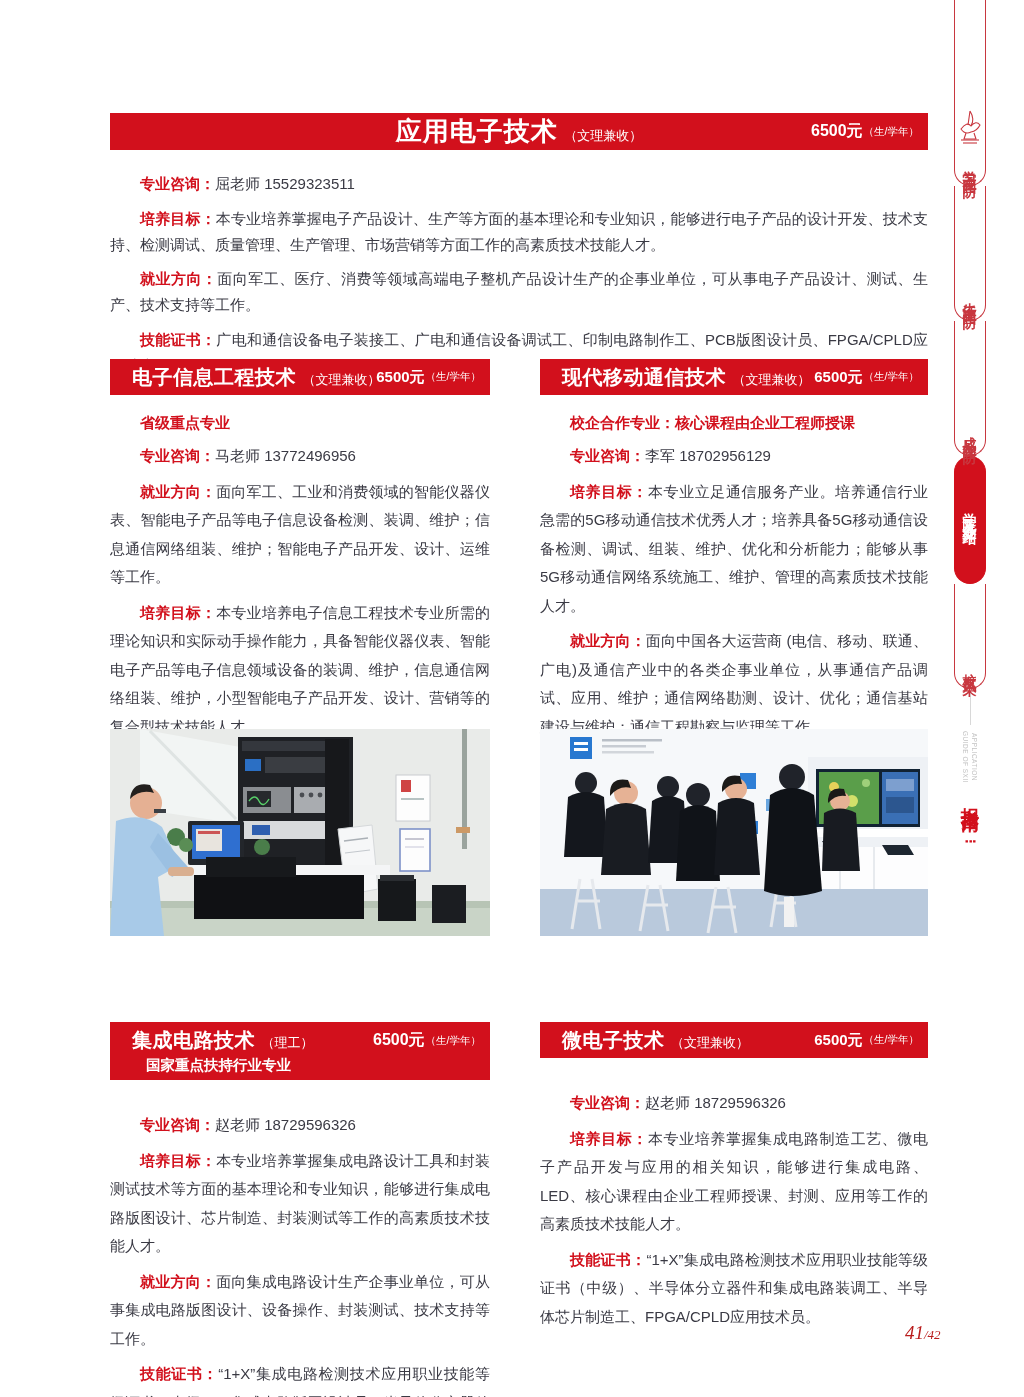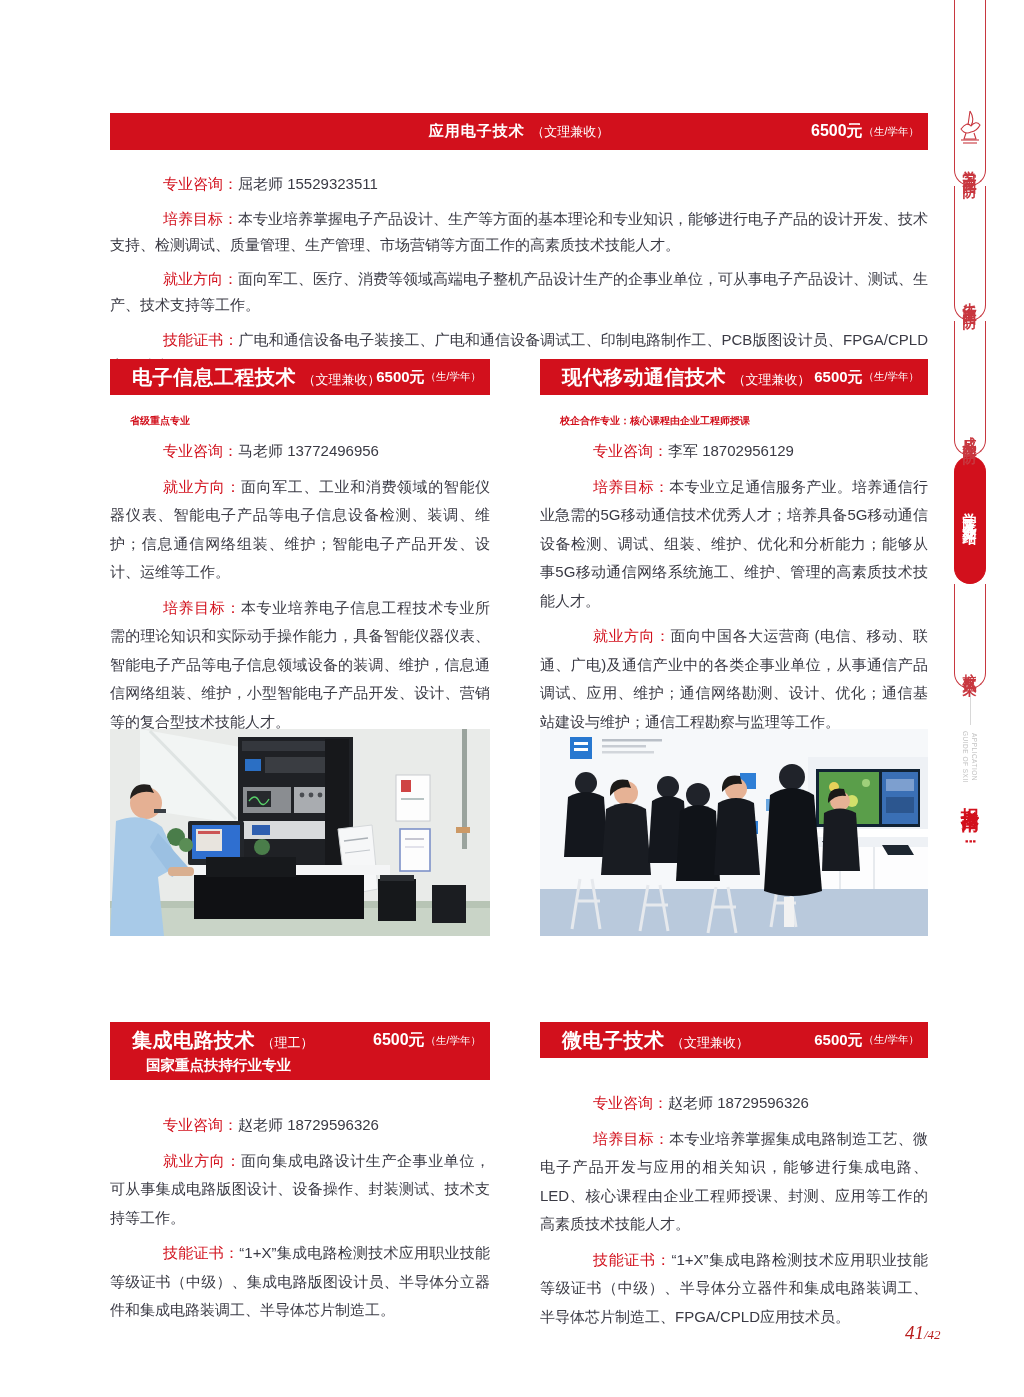--- a/index.html
+++ b/index.html
@@ -5,36 +5,36 @@
   html,body{margin:0;padding:0;background:#ffffff;}
   body{font-family:"Liberation Sans","DejaVu Sans",sans-serif;}
   .page{position:relative;width:1024px;height:1397px;background:#ffffff;overflow:hidden;}
 
   
   .banner{background:#d2101c;color:#fff;display:flex;align-items:center;position:relative;}
   .banner-top{height:37px;}
   .banner-col{height:36px;}
   .banner-tall{height:58px;flex-direction:column;align-items:stretch;justify-content:center;}
   .banner .center-wrap{flex:1;text-align:center;}
-  .b-title{font-size:15px;font-weight:bold;letter-spacing:1px;}
+  .b-title{font-size:26px;font-weight:bold;letter-spacing:1px;}
   .b-title-col{font-size:20px;font-weight:bold;letter-spacing:0.5px;}
   .b-adm{font-size:13px;font-weight:500;margin-left:2px;}
   .b-fee{position:absolute;right:9px;top:0;height:100%;display:flex;align-items:center;}
   .fee-amount{font-size:16px;font-weight:bold;}
   .fee-unit{font-size:10.5px;margin-left:1px;}
   .banner-col .fee-amount{font-size:15px;}
   .banner-left-pad{padding-left:22px;flex:1;}
   .banner-row{display:flex;align-items:center;position:relative;}
   .banner-sub{padding-left:36px;font-size:14.5px;font-weight:bold;margin-top:2px;}
 
   
   .para{margin:0 0 9px 0;font-size:15px;line-height:1.72;color:#3a3a44;text-indent:2em;text-align:justify;}
   .cols .para{line-height:1.9;margin-bottom:7px;}
-  .lbl{color:#d2101c;font-weight:normal;margin-left:23px;}
-  .hl{color:#d2101c;font-weight:bold;font-size:10px;text-indent:2em;margin:0 0 9px 0;}
+  .lbl{color:#d2101c;font-weight:bold;}
+  .hl{color:#d2101c;font-weight:bold;font-size:15px;text-indent:2em;margin:0 0 9px 0;}
   .sect-top{position:absolute;left:110px;top:113px;width:818px;}
   .sect-top .first-para{margin-top:21px;}
   .sect-mid{position:absolute;left:110px;top:359px;width:818px;height:600px;}
   .sect-bot{position:absolute;left:110px;top:1022px;width:818px;}
   .col-l{position:absolute;left:0;top:0;width:380px;}
   .col-r{position:absolute;left:430px;top:0;width:388px;}
   .cols .first-para{margin-top:19px;}
   .sect-bot .first-para{margin-top:31px;}
 
   
@@ -273,20 +273,21 @@
             <span class="b-adm">（理工）</span>
           </div>
           <div class="b-fee">
             <span class="fee-amount">6500元</span>
             <span class="fee-unit">（生/学年）</span>
           </div>
         </div>
         <div class="banner-sub">国家重点扶持行业专业</div>
       </div>
       <p class="para first-para"><span class="lbl">专业咨询：</span><span>赵老师 18729596326</span></p>
+      <p class="para"><span class="lbl">培养目标：</span><span>本专业培养掌握集成电路设计工具和封装测试技术等方面的基本理论和专业知识，能够进行集成电路版图设计、芯片制造、封装测试等工作的高素质技术技能人才。</span></p>
       <p class="para"><span class="lbl">就业方向：</span><span>面向集成电路设计生产企事业单位，可从事集成电路版图设计、设备操作、封装测试、技术支持等工作。</span></p>
       <p class="para"><span class="lbl">技能证书：</span><span>“1+X”集成电路检测技术应用职业技能等级证书（中级）、集成电路版图设计员、半导体分立器件和集成电路装调工、半导体芯片制造工。</span></p>
     </div>
 
     <div class="col-r">
       <div class="banner banner-col">
         <div class="banner-left-pad">
           <span class="b-title-col">微电子技术</span>
           <span class="b-adm">（文理兼收）</span>
         </div>

